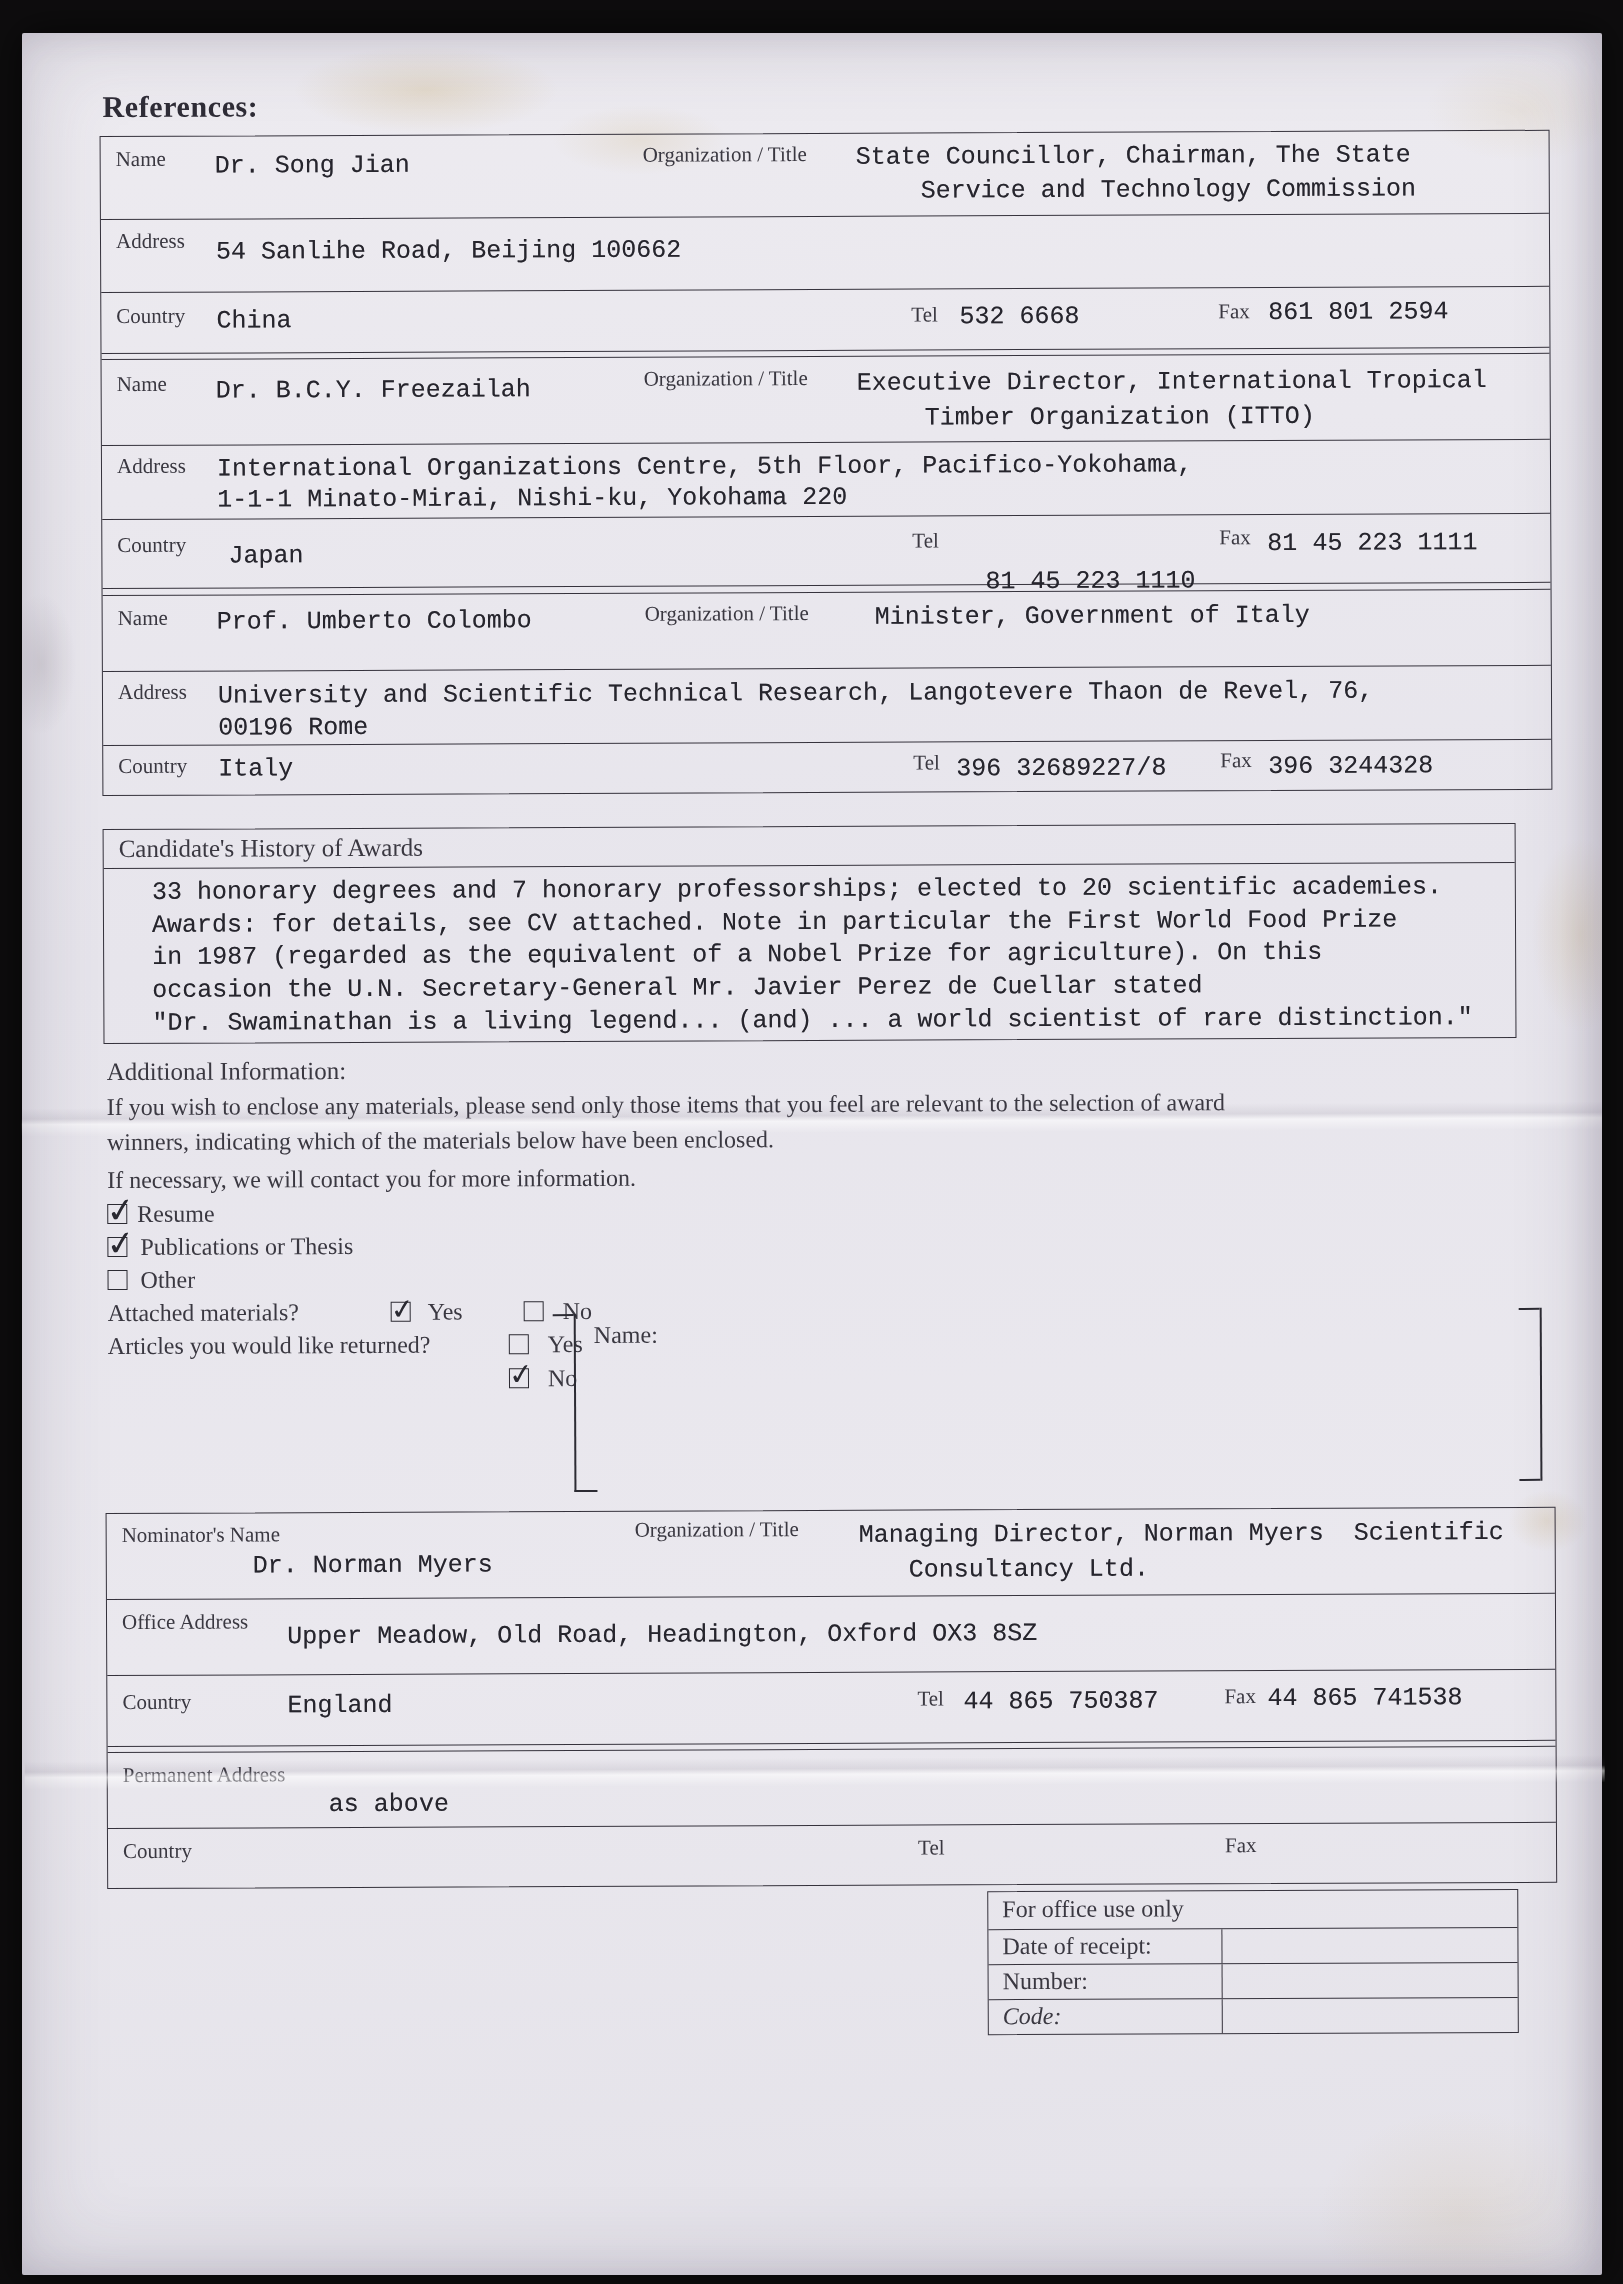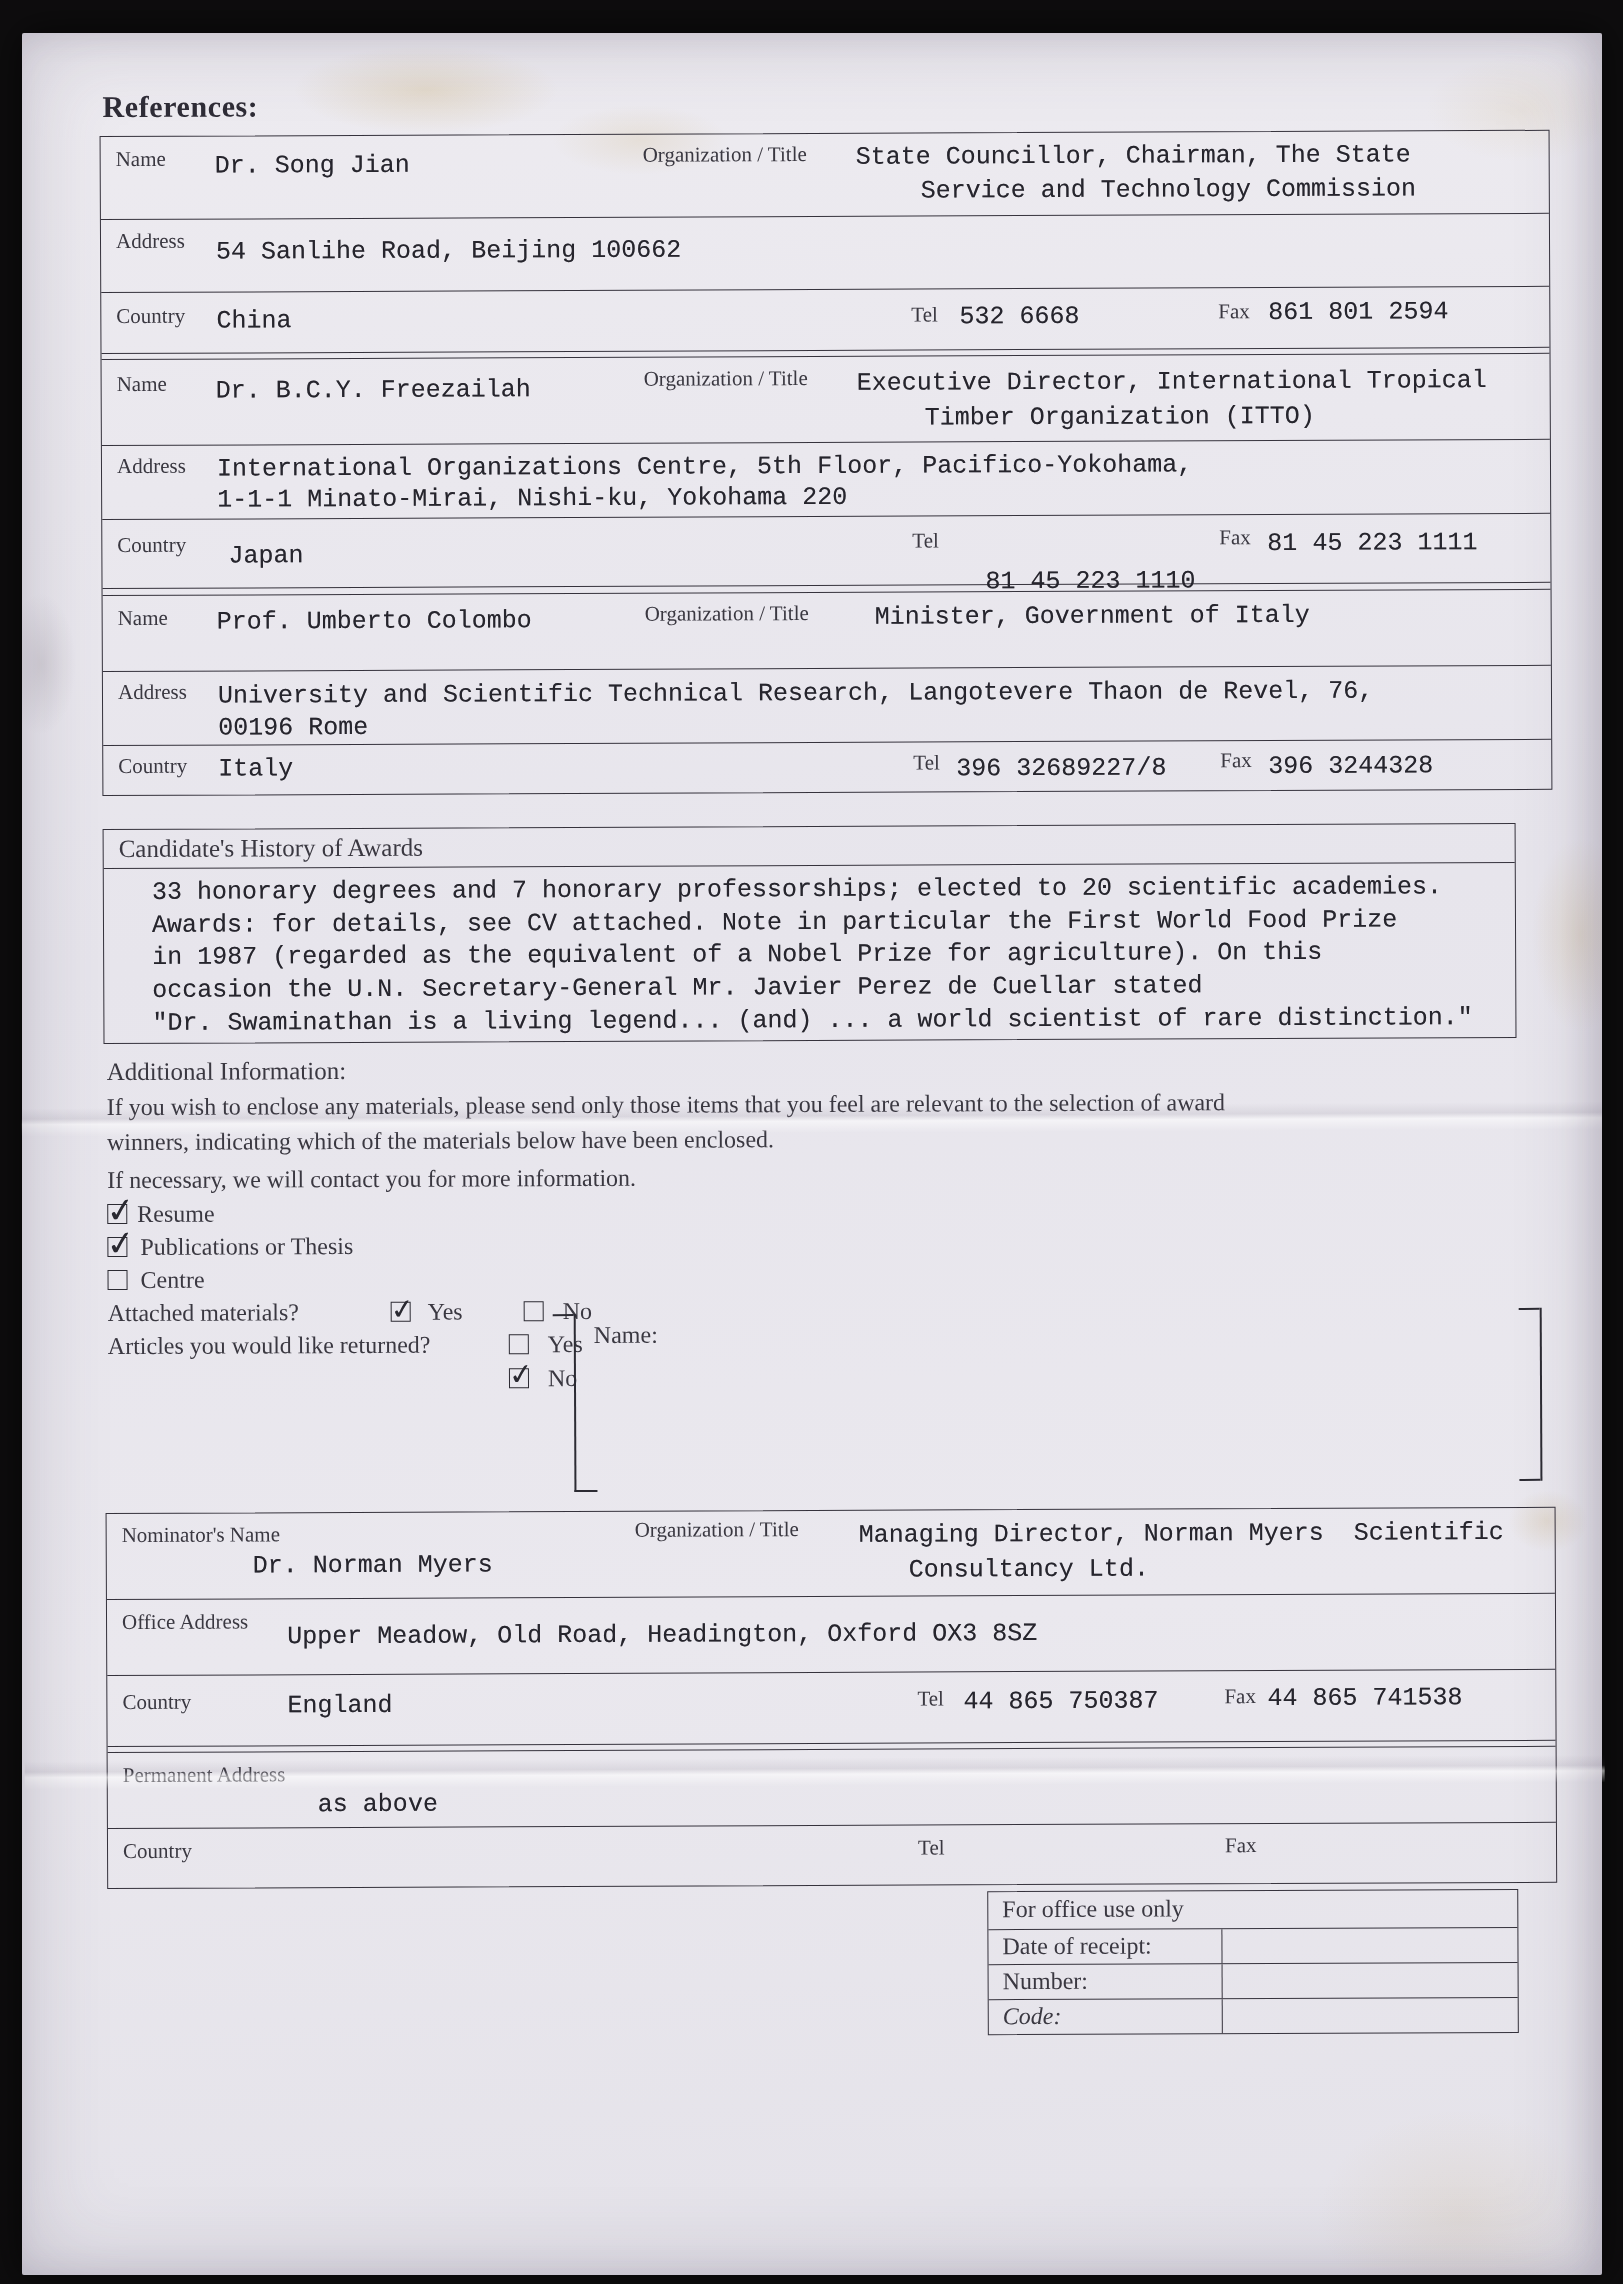--- a/index.html
+++ b/index.html
@@ -151,21 +151,21 @@
     <span class="serif-body abs" style="left:30px;top:0;">Resume</span>
   </div>
   <div class="cbrow" style="left:85px;top:1198px;width:504px;">
     <span class="cb" style="left:0;top:2.5px;">
           <span class="mark">✓</span>
         </span>
     <span class="serif-body abs" style="left:33px;top:0;">Publications or Thesis</span>
   </div>
   <div class="cbrow" style="left:85px;top:1231px;width:504px;">
     <span class="cb" style="left:0;top:2.5px;"></span>
-    <span class="serif-body abs" style="left:33px;top:0;">Centre</span>
+    <span class="serif-body abs" style="left:33px;top:0;">Other</span>
   </div>
 
   <div class="cbrow" style="left:85px;top:1264px;width:883px;">
     <span class="serif-body abs" style="left:0;top:0;">Attached materials?</span>
     <span class="cb" style="left:283px;top:2.5px;">
           <span class="mark" style="left:-1.3px;top:-10px;font-size:28px;">✓</span>
         </span>
     <span class="serif-body abs" style="left:320px;top:0;">Yes</span>
     <span class="cb" style="left:416px;top:2.5px;"></span>
     <span class="serif-body abs" style="left:455px;top:0;">No</span>
@@ -211,21 +211,21 @@
       <span class="serif-label abs" style="left:15px;top:14px;">Country</span>
       <span class="tw abs" style="left:180px;top:16.4px;">England</span>
       <span class="serif-label abs" style="left:810px;top:14px;">Tel</span>
       <span class="tw abs" style="left:856px;top:15px;">44 865 750387</span>
       <span class="serif-label abs" style="left:1117px;top:12.6px;">Fax</span>
       <span class="tw abs" style="left:1160px;top:12.6px;">44 865 741538</span>
     </div>
     <div class="tsep"></div>
     <div class="trow" style="height:76px;">
       <span class="serif-label abs" style="left:15px;top:10px;">Permanent Address</span>
-      <span class="tw abs" style="left:210px;top:38px;text-align:center;">as above</span>
+      <span class="tw abs" style="left:221px;top:38px;text-align:center;">as above</span>
     </div>
     <div class="trow" style="height:60px;">
       <span class="serif-label abs" style="left:15px;top:10px;">Country</span>
       <span class="tw abs" style="left:180px;top:12.6px;"></span>
       <span class="serif-label abs" style="left:810px;top:10px;">Tel</span>
       <span class="tw abs" style="left:856px;top:11.4px;"></span>
       <span class="serif-label abs" style="left:1117px;top:8.8px;">Fax</span>
       <span class="tw abs" style="left:1160px;top:10px;"></span>
     </div>
   </div>

